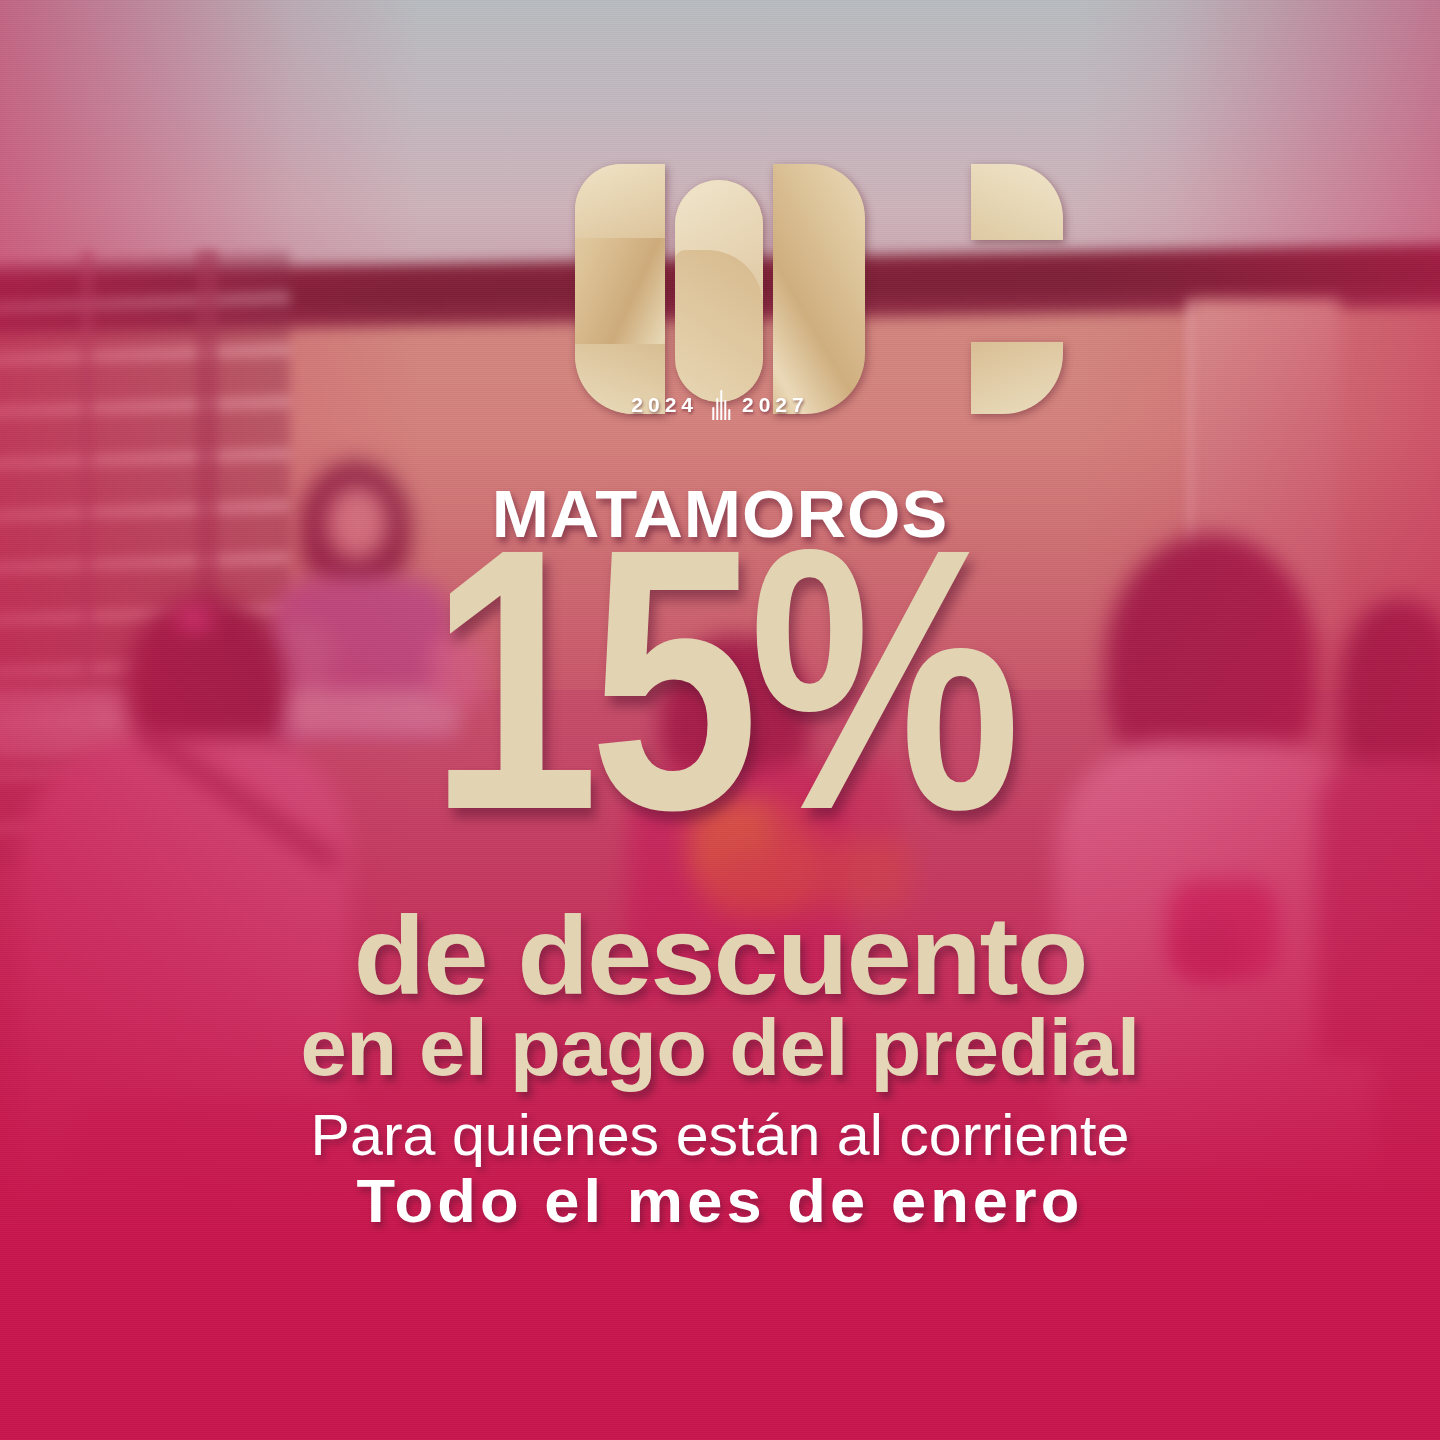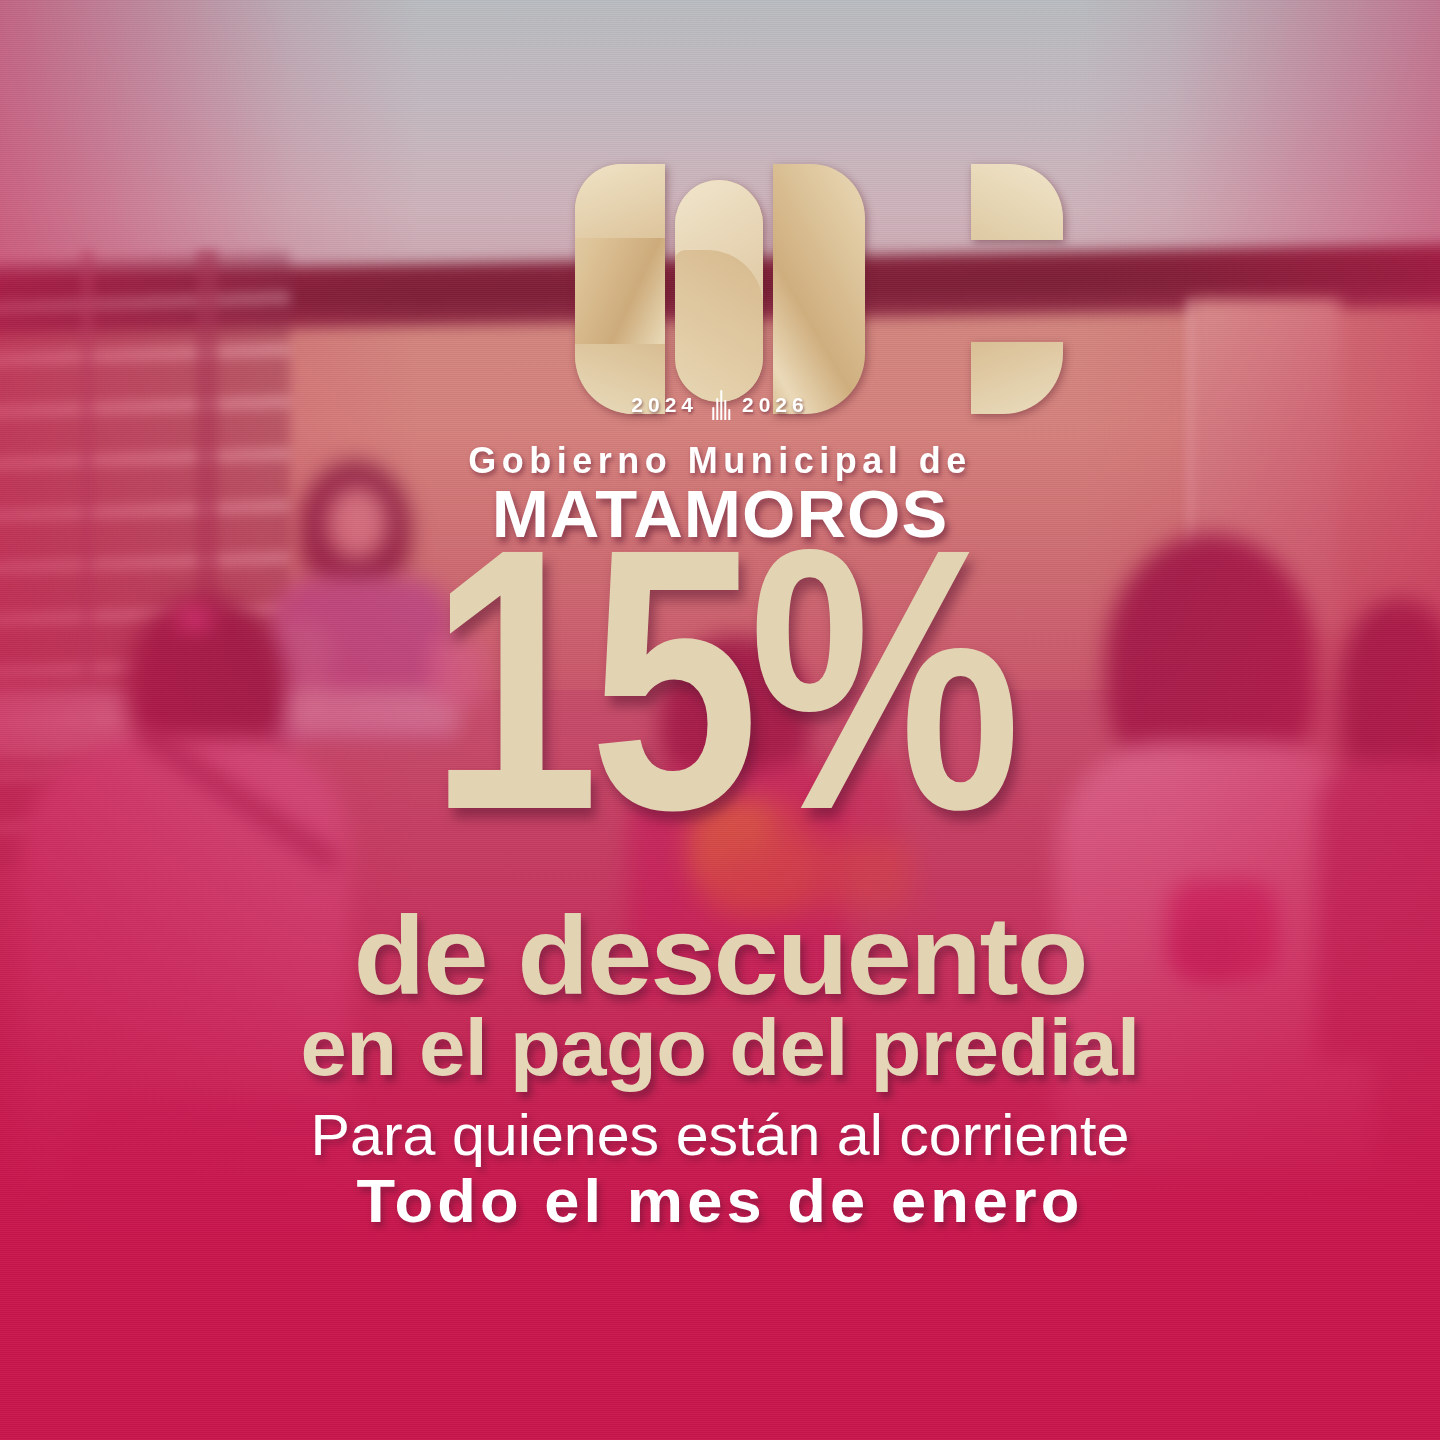--- a/index.html
+++ b/index.html
@@ -323,24 +323,23 @@
 
     <div class="years">
       <span>2024</span>
       <span class="years-mark">
         <i></i>
           <i></i>
           <i></i>
           <i></i>
           <i></i>
       </span>
-      <span>2026</span>
+      <span>2027</span>
     </div>
 
-    <div class="gov-line">Gobierno Municipal de</div>
     <div class="city-line">MATAMOROS</div>
 
     <div class="pct">15%</div>
 
     <div class="desc">de descuento</div>
 
     <div class="predial">en el pago del predial</div>
 
     <div class="corriente">Para quienes están al corriente</div>
 

